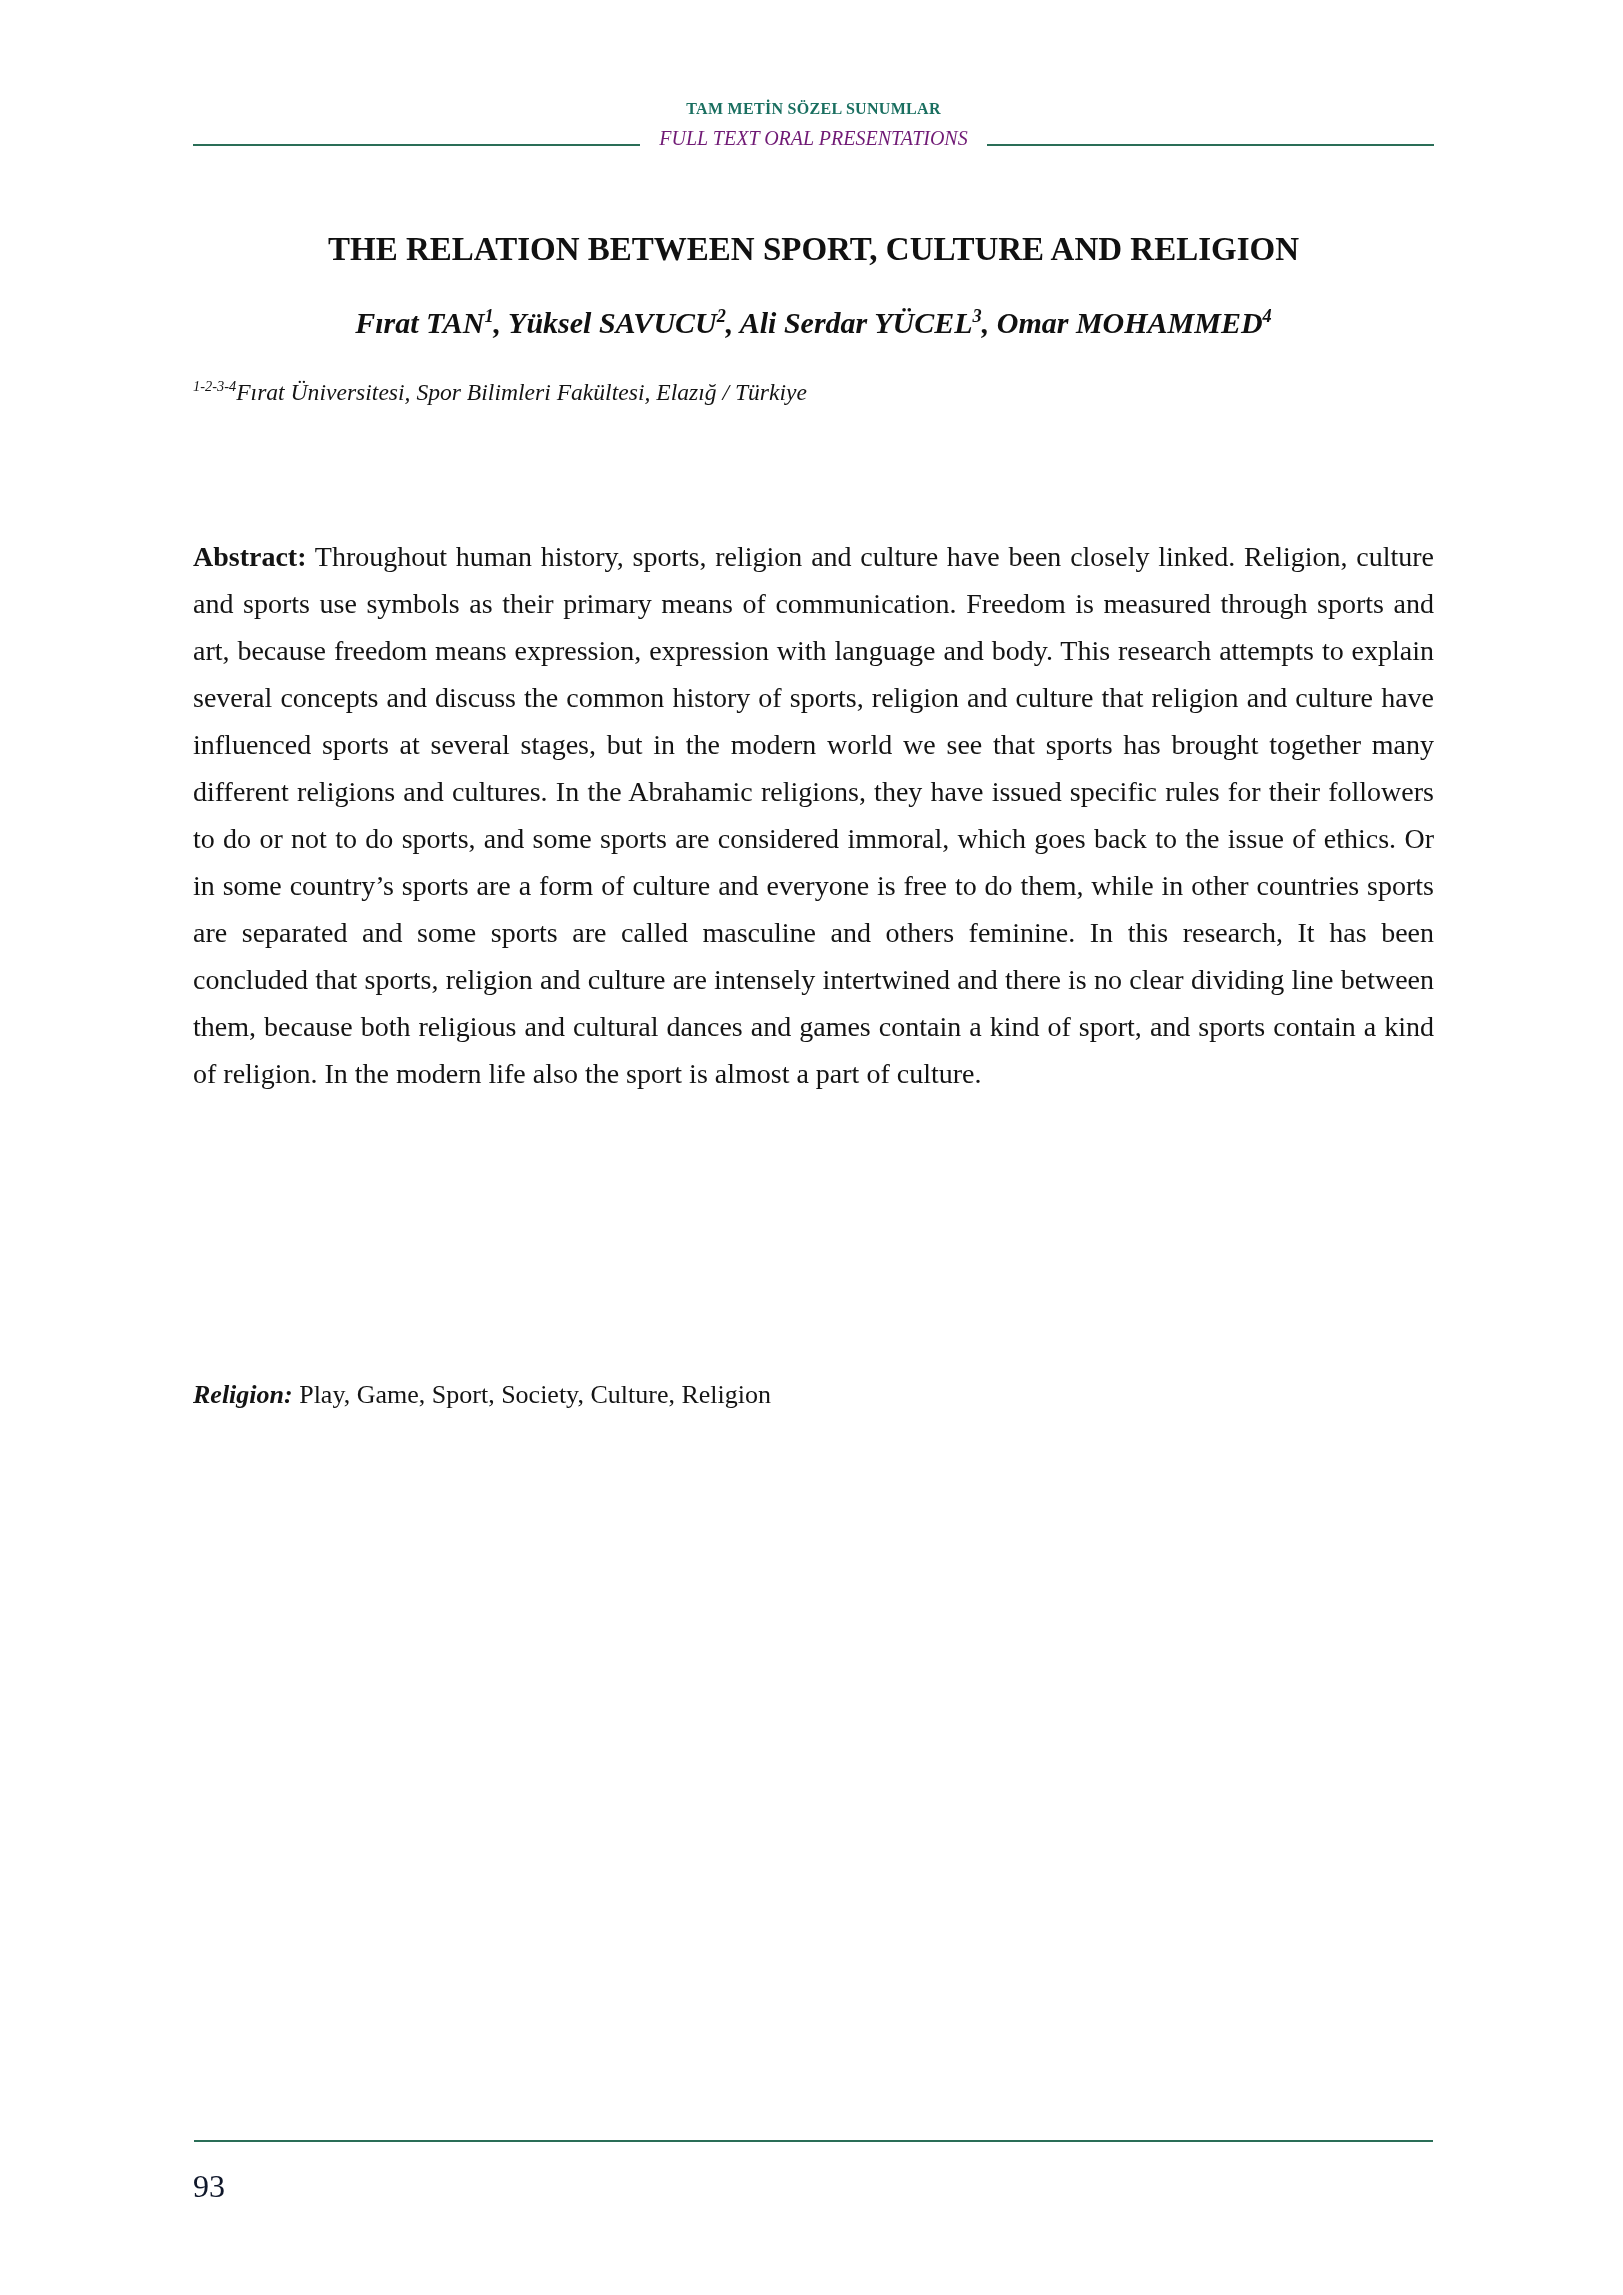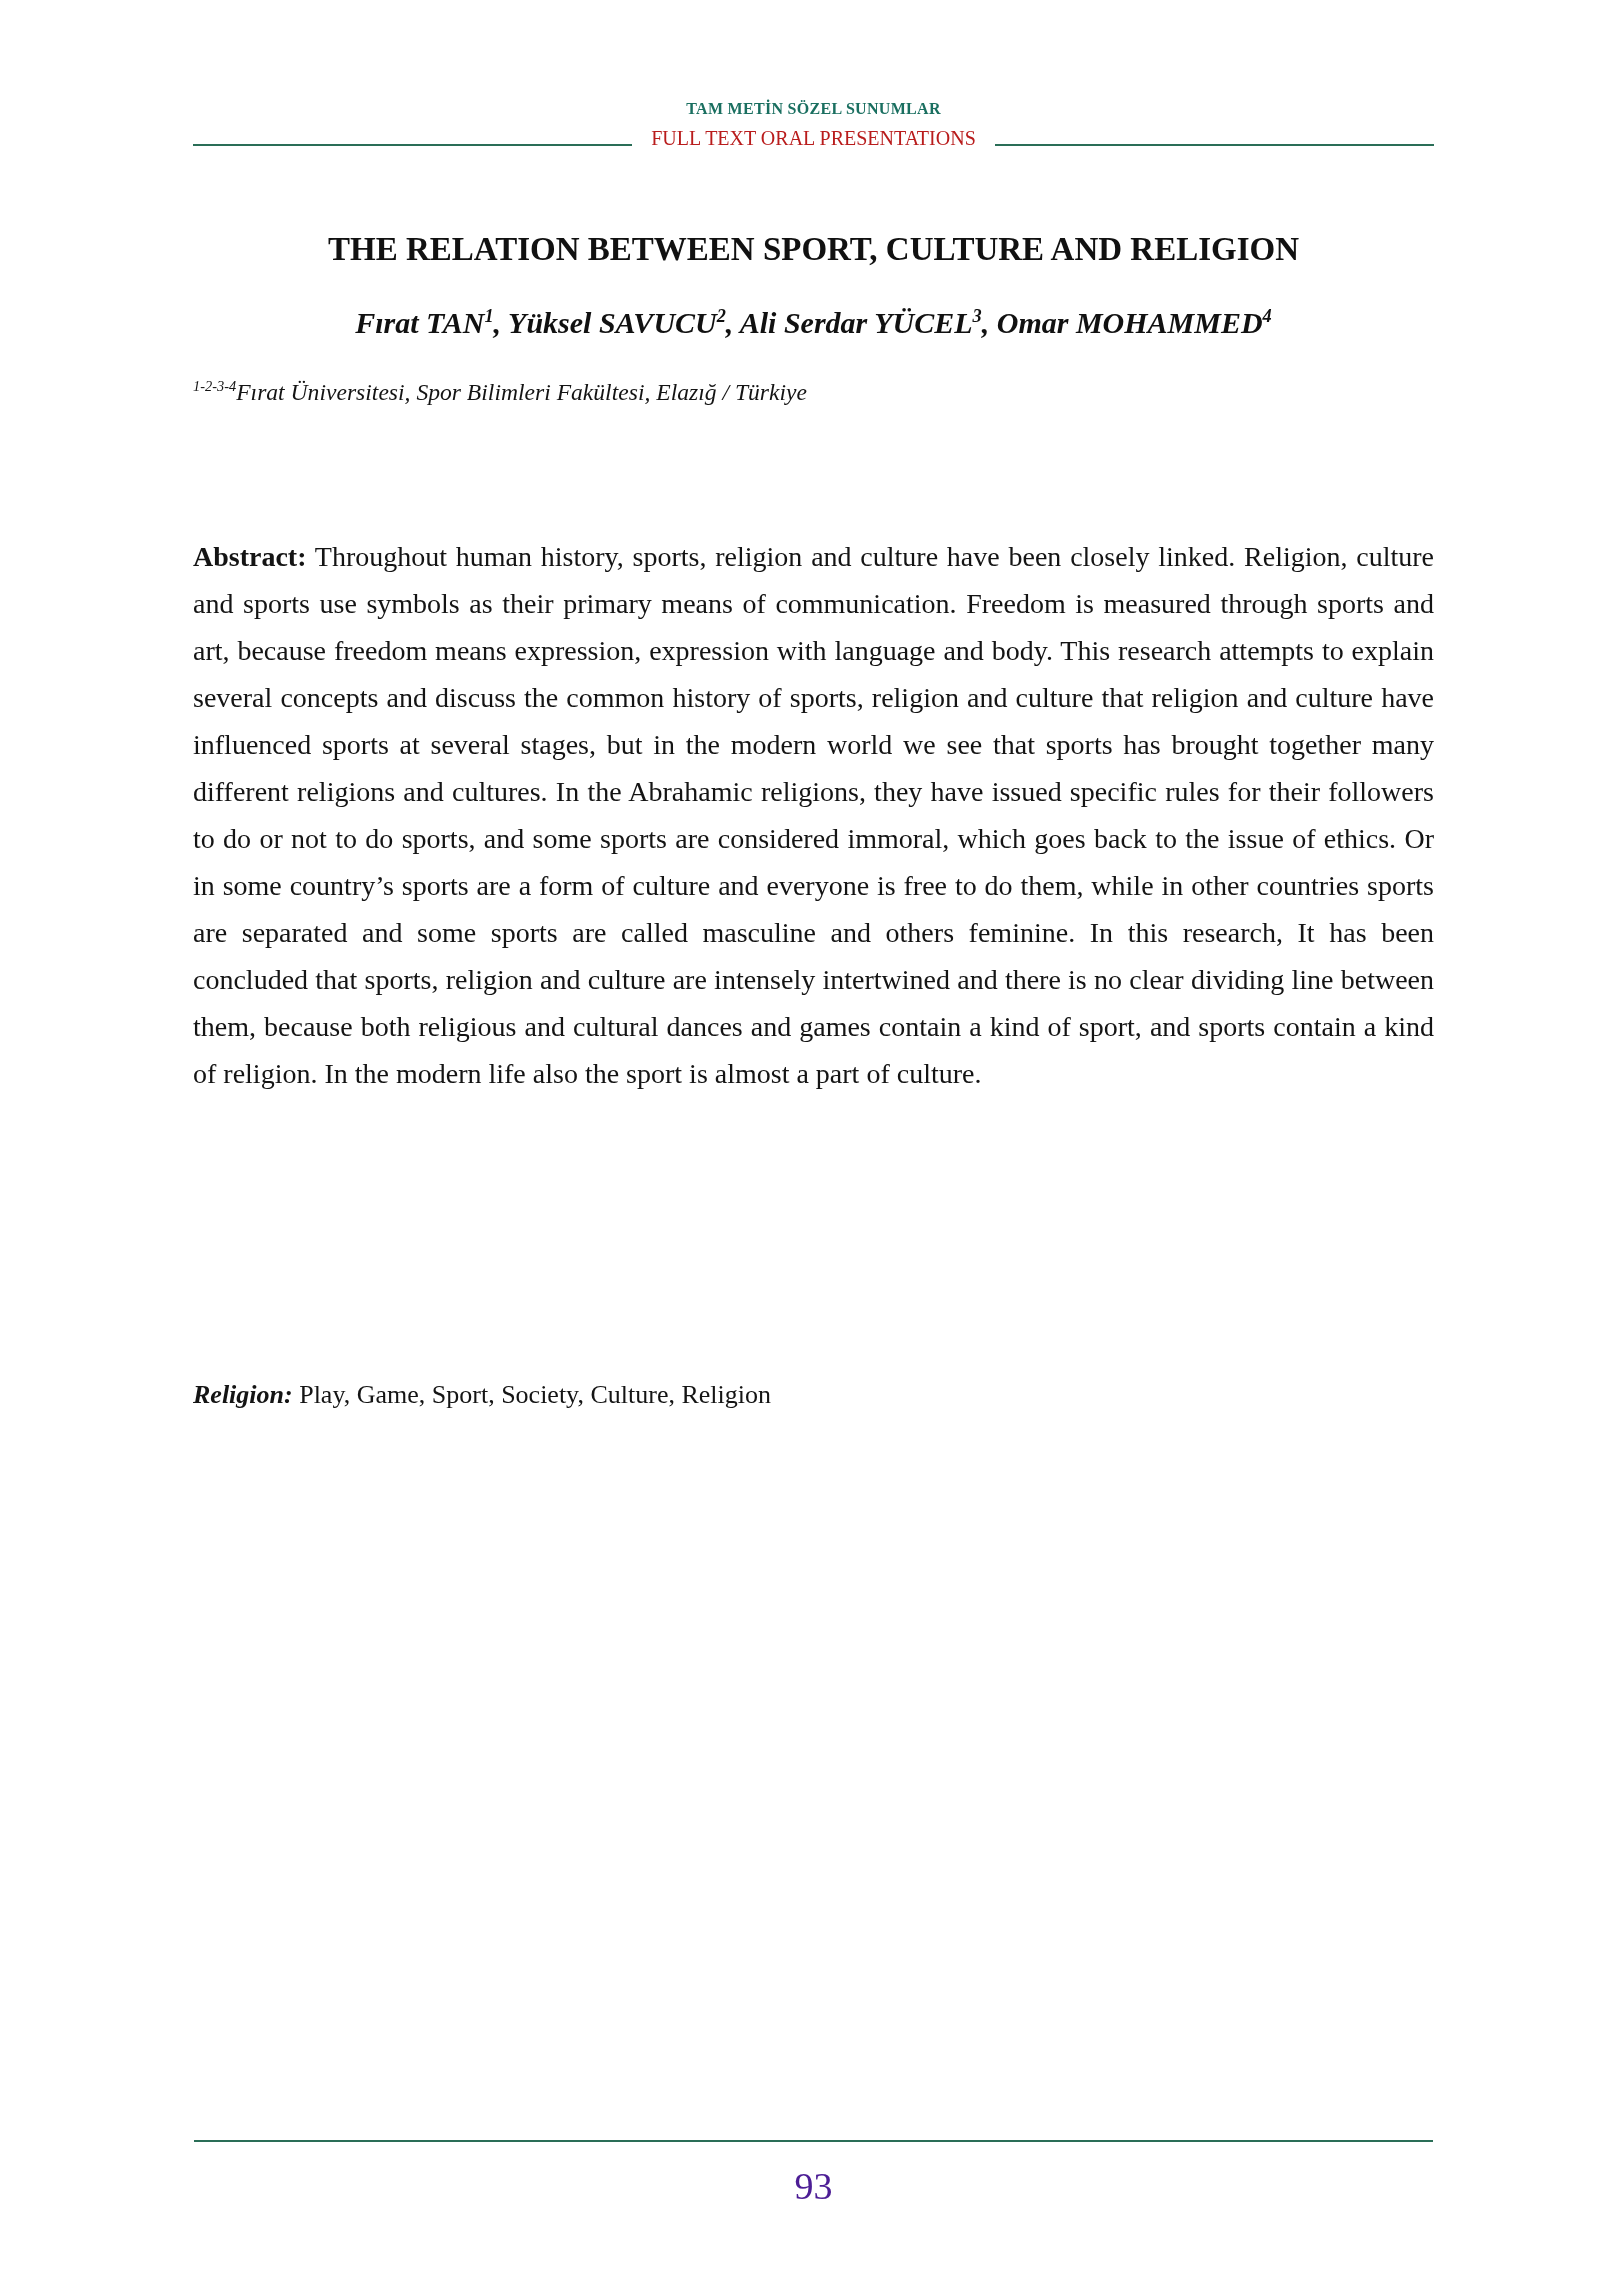--- a/index.html
+++ b/index.html
@@ -39,21 +39,22 @@
   .header-rule {
     flex: 1 1 auto;
     height: 0;
     border-bottom: 2px solid #2a6e57;
     margin-bottom: 6.5px;
   }
   .header-title-en {
     flex: 0 0 auto;
     padding: 0 19.6px;
     font-size: 20px;
-    color: #b91c1c;
+    font-style: italic;
+    color: #701a75;
     line-height: 27.5px;
     white-space: nowrap;
   }
   
   .article-title {
     position: absolute;
     left: 193px;
     width: 1241px;
     top: 230px;
     text-align: center;
@@ -127,24 +128,24 @@
     width: 1239px;
     top: 2140px;
     height: 0;
     border-bottom: 2.6px solid #2a6e57;
   }
   .page-number {
     position: absolute;
     left: 193px;
     width: 1241px;
     top: 2169px;
-    text-align: center;
-    font-size: 38px;
+    text-align: left;
+    font-size: 32px;
     line-height: 35px;
-    color: #4c1d95;
+    color: #0f172a;
   }
 </style>
 </head>
 <body>
 
 <div class="page">
 
   <div class="header">
     <div class="header-title-tr">TAM METİN SÖZEL SUNUMLAR</div>
     <div class="header-row">

